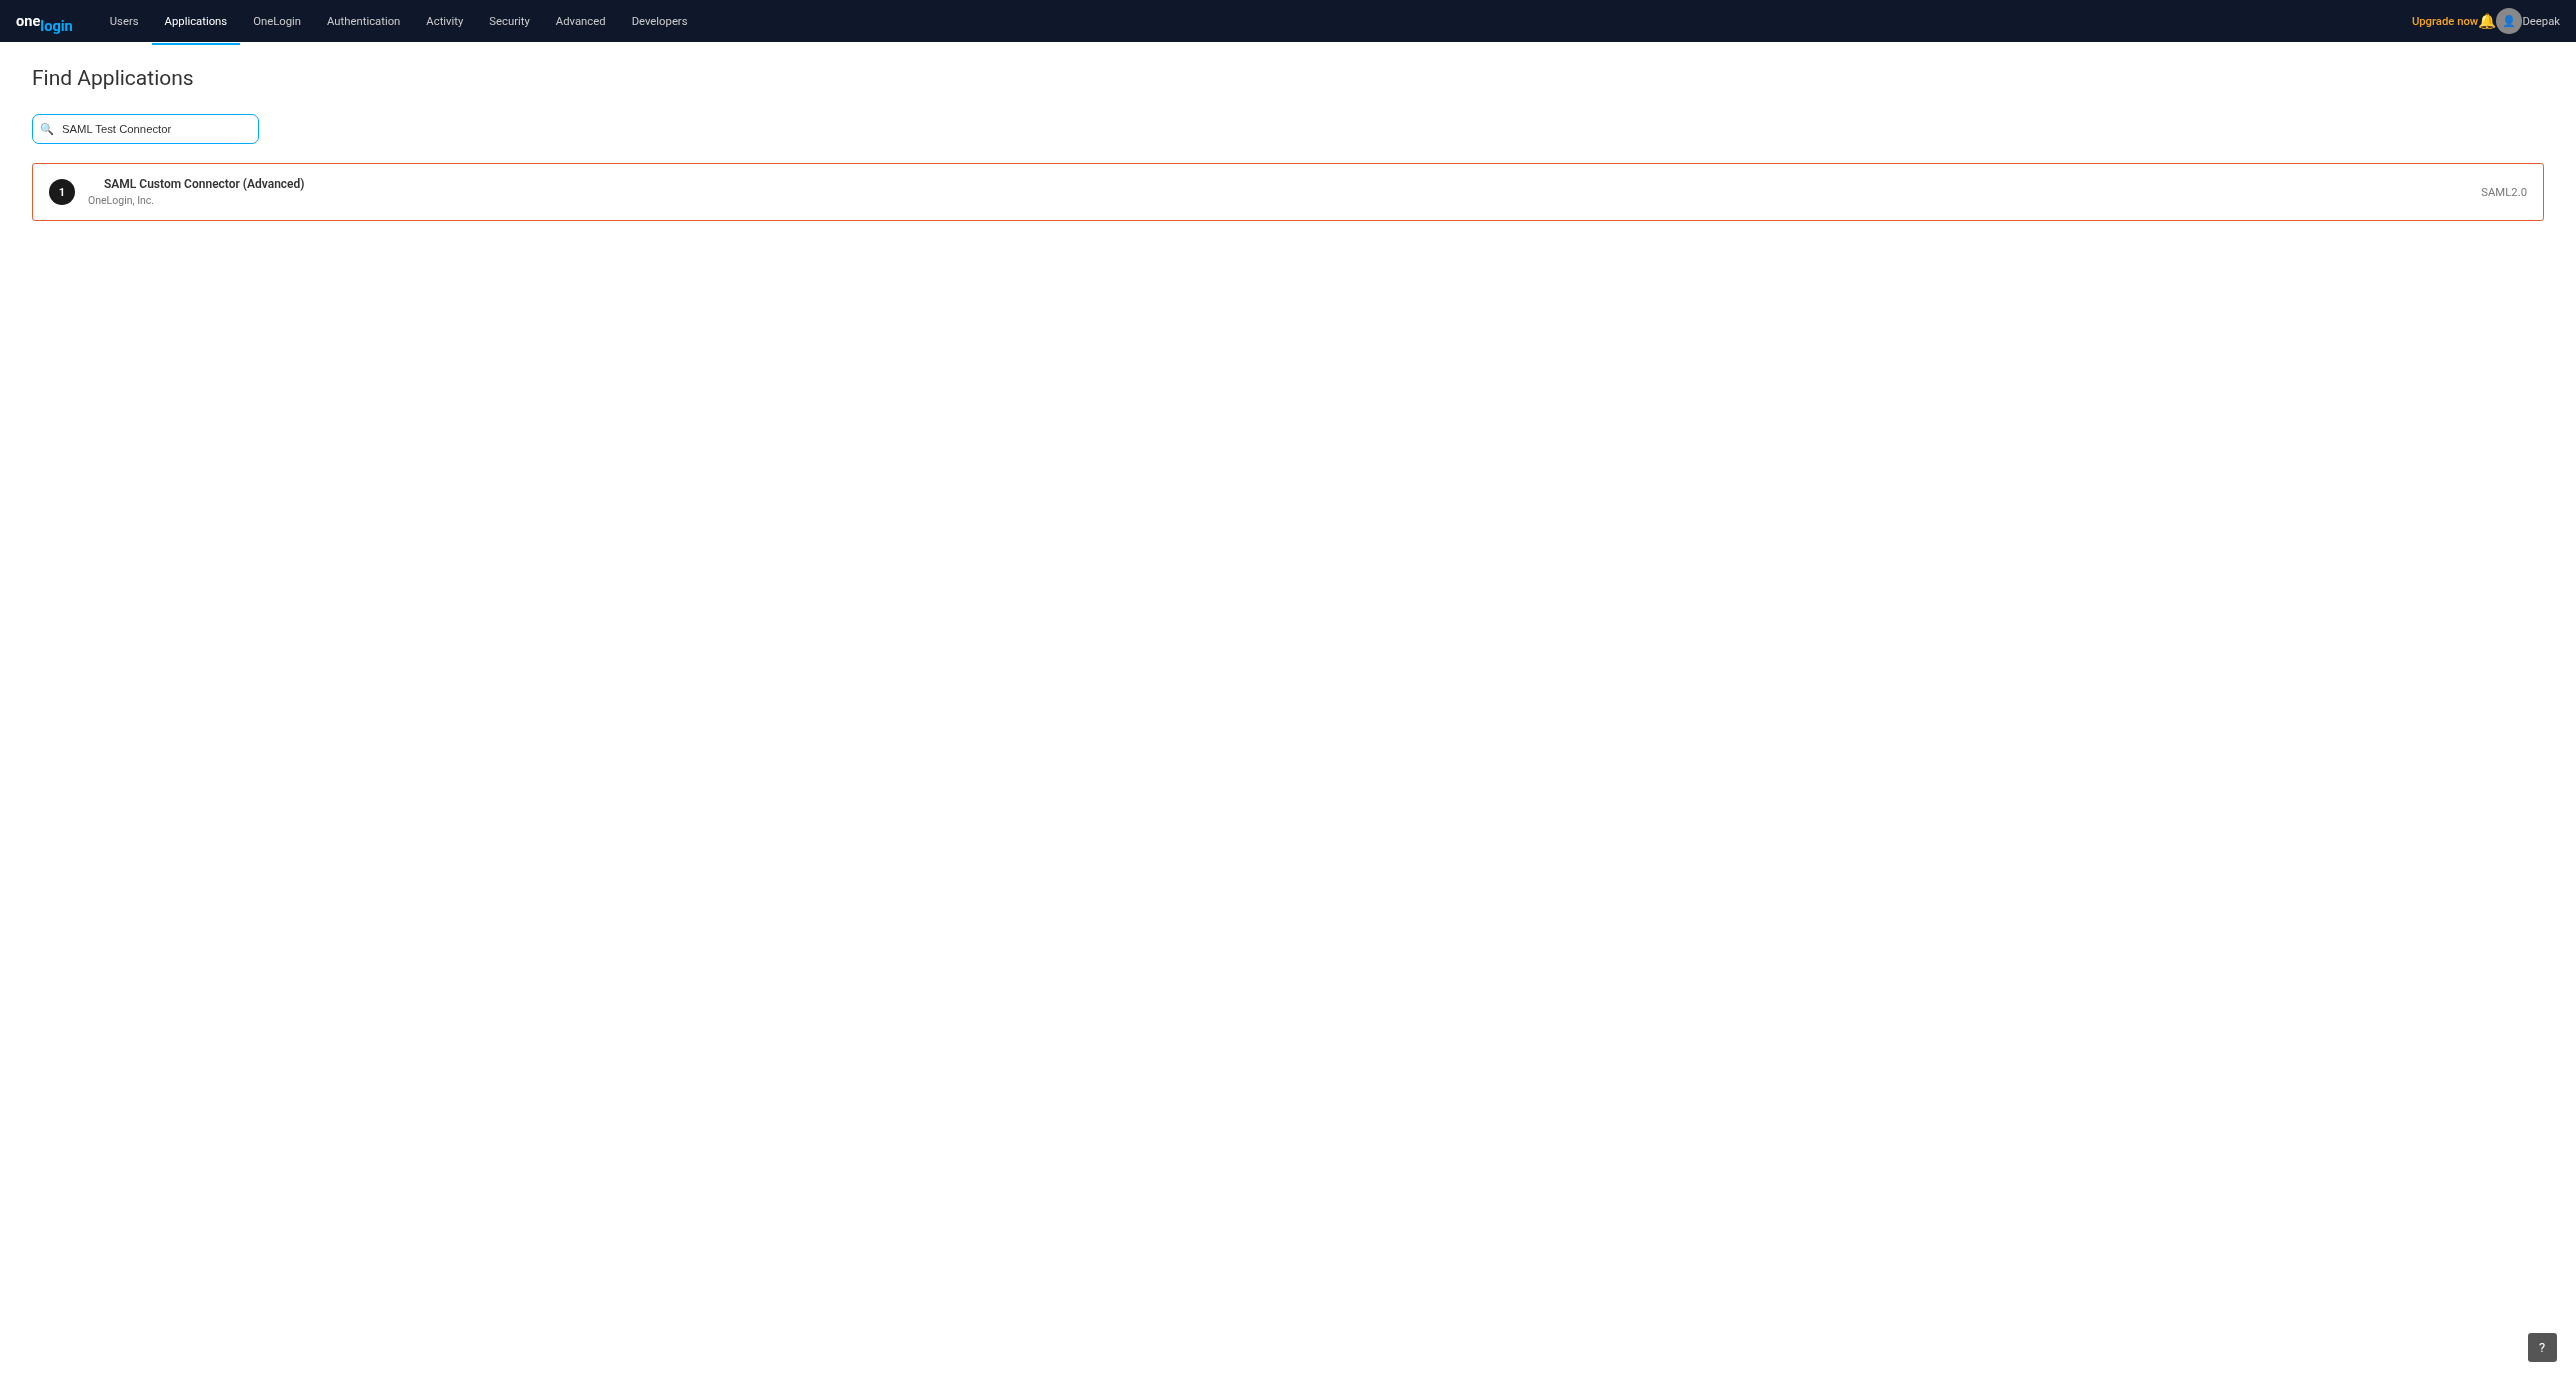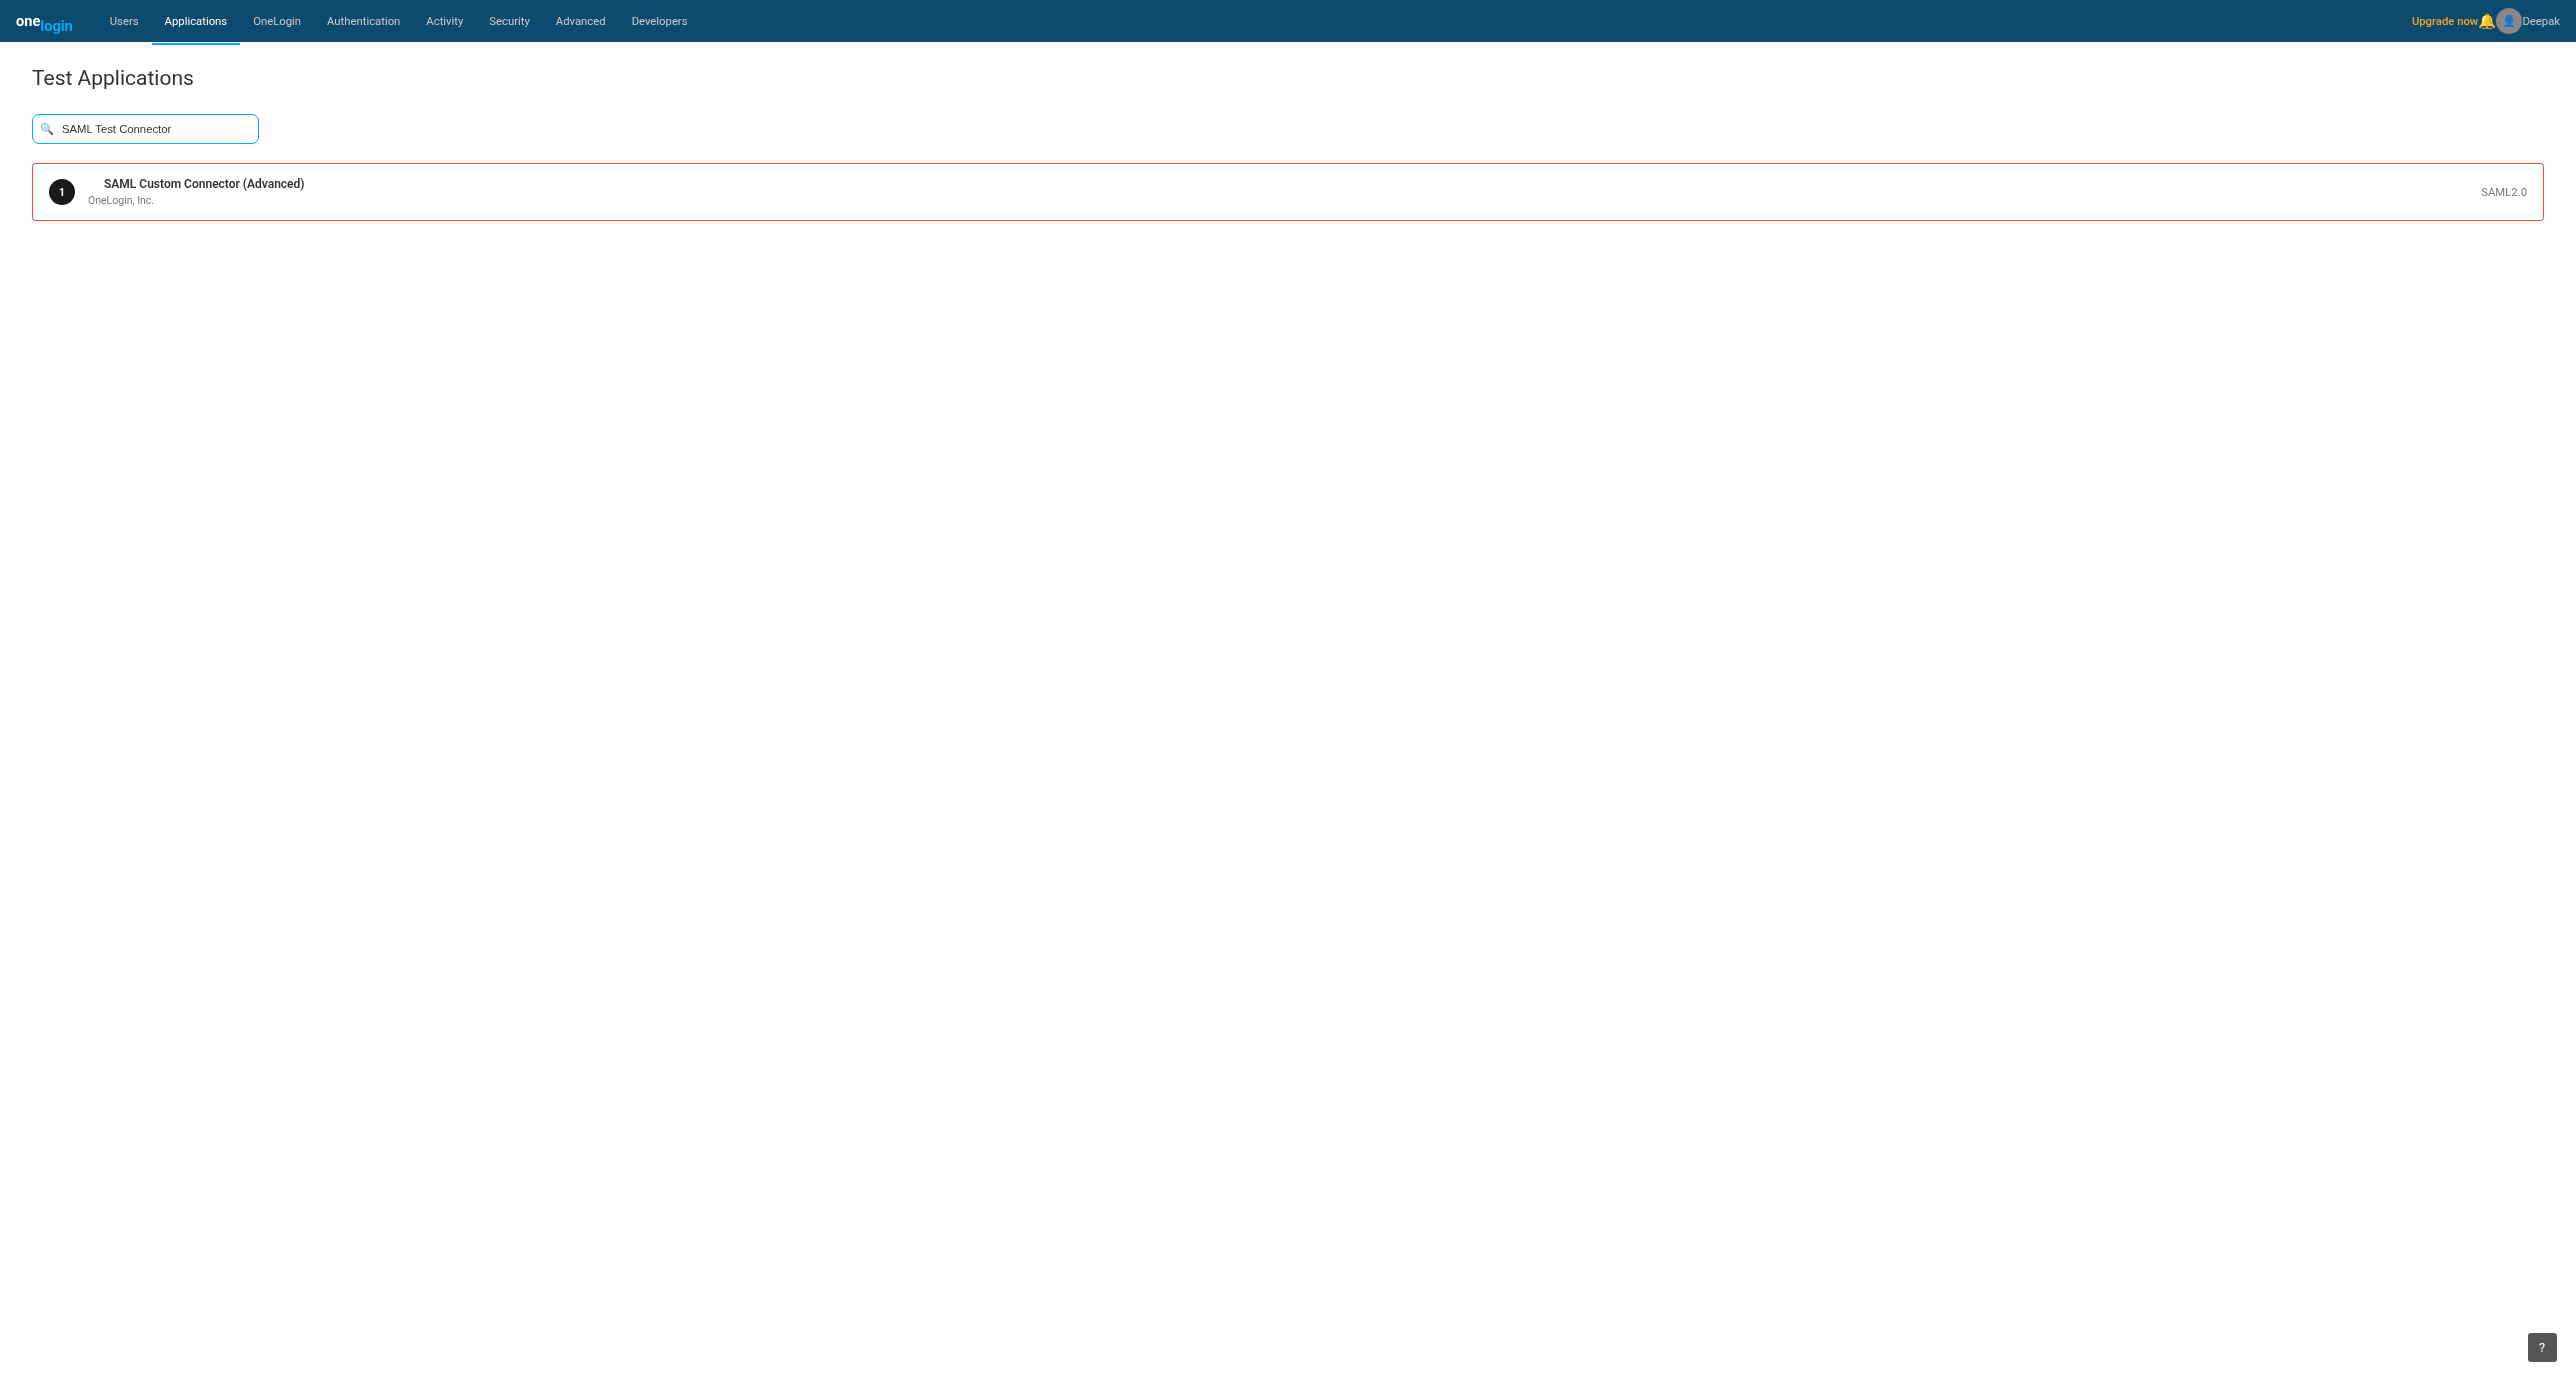--- a/index.html
+++ b/index.html
@@ -9,21 +9,21 @@
     }
 
     body {
       font-family: -apple-system, BlinkMacSystemFont, 'Segoe UI', Roboto, sans-serif;
       background: #f0f0f0;
       min-height: 100vh;
     }
 
     
     nav {
-      background: #0c4a6e;
+      background: #0f172a;
       height: 42px;
       display: flex;
       align-items: center;
       padding: 0 16px;
       position: relative;
     }
 
     .nav-logo {
       color: white;
       font-weight: 700;
@@ -238,21 +238,21 @@
     <span class="upgrade-btn">Upgrade now</span>
     <span class="bell-icon">🔔</span>
     <div class="user-avatar">
       <span>👤</span>
     </div>
     <span class="user-name">Deepak</span>
   </div>
 </nav>
 
 <div class="main-content">
-  <h1 class="page-title">Test Applications</h1>
+  <h1 class="page-title">Find Applications</h1>
 
   <div class="search-wrapper">
     <span class="search-icon-wrap">🔍</span>
     <input type="text" value="SAML Test Connector" style="">
   </div>
 
   <div class="result-row">
     <div class="result-number">1</div>
     <div class="result-info">
       <div class="result-name">SAML Custom Connector (Advanced)</div>

